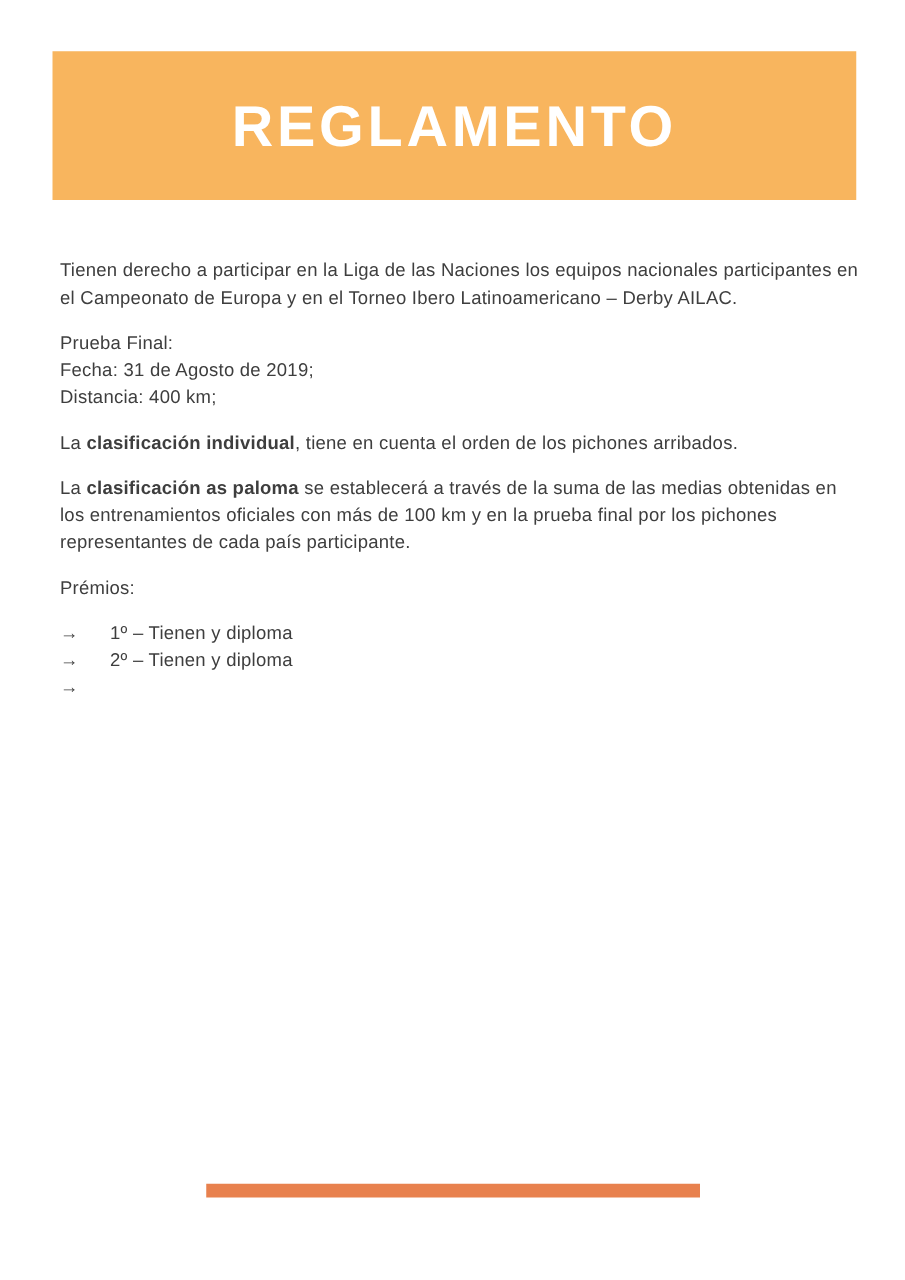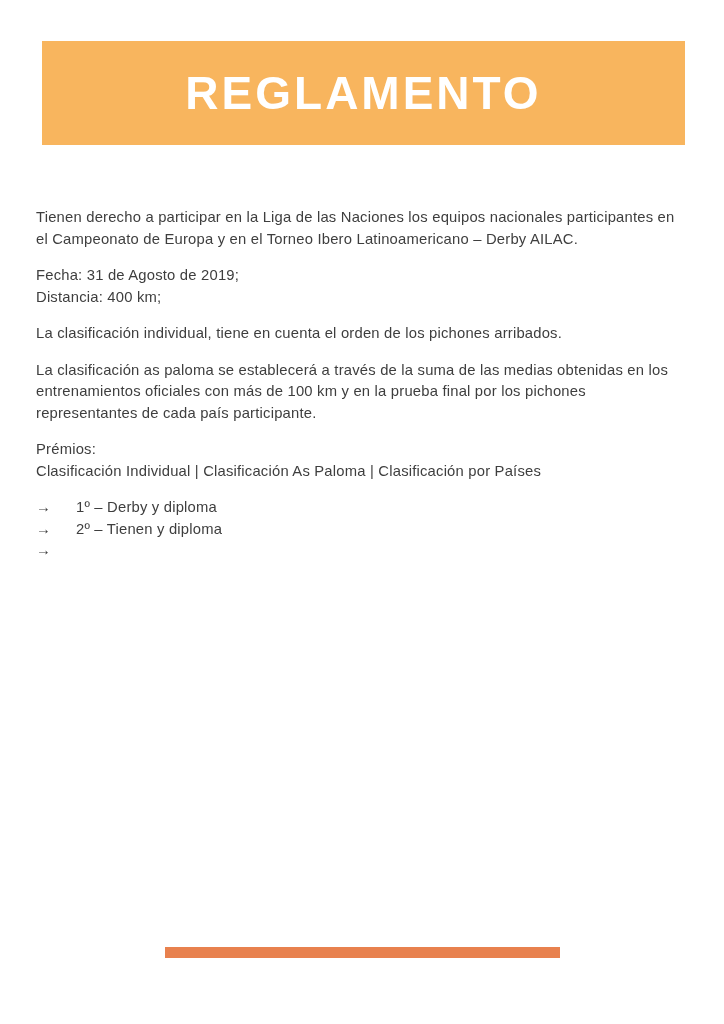--- a/index.html
+++ b/index.html
@@ -13,45 +13,45 @@
     position: relative;
     font-family: "Liberation Sans", sans-serif;
     color: var(--body-text, #3e3e3e);
     overflow: hidden;
   }
   .banner {
     position: absolute;
     left: 42px;
     top: 41px;
     width: 643px;
-    height: 104px;
+    height: 119px;
     background: var(--banner-background, #f8b55e);
     display: flex;
     align-items: center;
     justify-content: center;
   }
   .banner h1 {
     margin: 0;
     color: var(--banner-text, #ffffff);
     font-size: 46px;
     font-weight: 700;
     letter-spacing: 3px;
   }
   .content {
     position: absolute;
-    left: 36px;
+    left: 48px;
     top: 207px;
     width: 642px;
     font-size: 14.8px;
     line-height: 21.5px;
     letter-spacing: 0.2px;
   }
   .para { margin: 0 0 15px 0; }
   .line { display: block; }
-  strong { font-weight: 400; }
+  strong { font-weight: 700; }
   .premio-row { display: flex; }
   .premio-arrow {
     width: 40px;
     flex: 0 0 40px;
   }
   .accent-bar {
     position: absolute;
     left: 165px;
     top: 947px;
     width: 395px;
@@ -66,40 +66,40 @@
 
   <header class="banner">
     <h1>REGLAMENTO</h1>
   </header>
 
   <main class="content">
 
     <p class="para">Tienen derecho a participar en la Liga de las Naciones los equipos nacionales participantes en el Campeonato de Europa y en el Torneo Ibero Latinoamericano – Derby AILAC.</p>
 
     <p class="para">
+      <span class="line">Prueba Final:</span>
       <span class="line">Fecha: 31 de Agosto de 2019;</span>
       <span class="line">Distancia: 400 km;</span>
     </p>
 
     <p class="para">
       <span class="line"><span>La </span><strong>clasificación individual</strong><span>, tiene en cuenta el orden de los pichones arribados.</span></span>
     </p>
 
     <p class="para"><span>La </span><strong>clasificación as paloma</strong><span> se establecerá a través de la suma de las medias obtenidas en los entrenamientos oficiales con más de 100 km y en la prueba final por los pichones representantes de cada país participante.</span></p>
 
 
     <p class="para">
       <span class="line">Prémios:</span>
-      <span class="line">Clasificación Individual | Clasificación As Paloma | Clasificación por Países</span>
     </p>
 
     <div>
       <div class="premio-row">
         <span class="premio-arrow">→</span>
-        <span>1º – Derby y diploma</span>
+        <span>1º – Tienen y diploma</span>
       </div>
       <div class="premio-row">
         <span class="premio-arrow">→</span>
         <span>2º – Tienen y diploma</span>
       </div>
       <div class="premio-row">
         <span class="premio-arrow">→</span>
       </div>
     </div>
 

